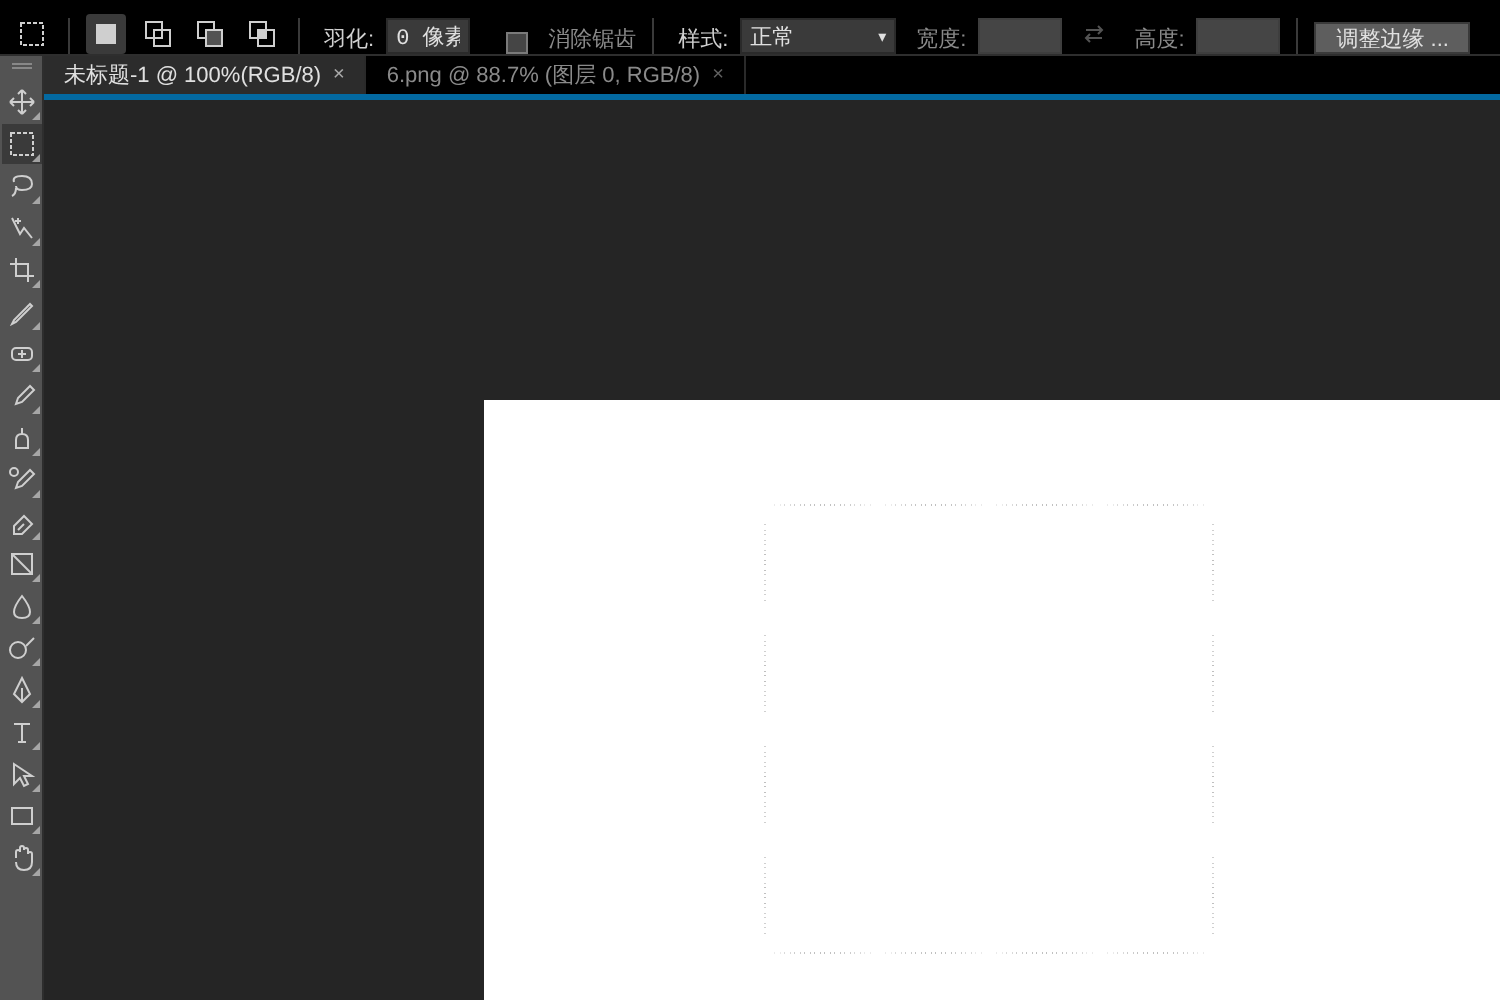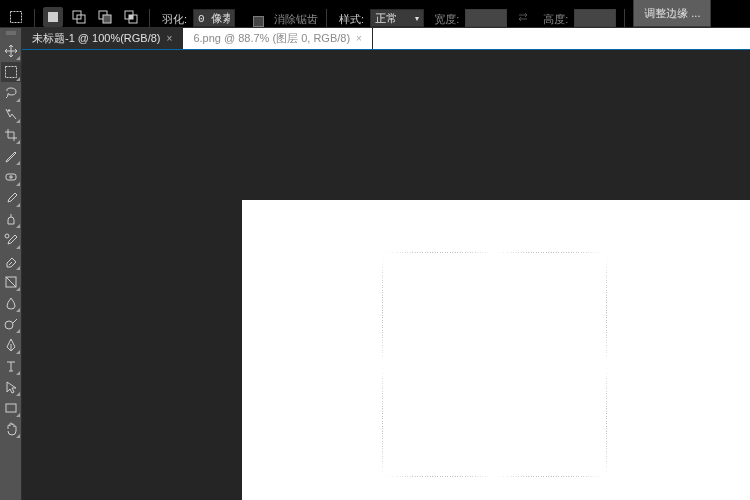--- a/index.html
+++ b/index.html
@@ -45,43 +45,43 @@
     width: 42px;
     padding: 0 4px;
     font-size: 11px;
     font-family: Liberation Mono, monospace;
   }
   .opt-select {
     background: #3a3a3a;
     border: 1px solid #2a2a2a;
     color: #e0e0e0;
     height: 18px;
-    width: 54px;
+    width: 78px;
     font-size: 11px;
     display:flex; align-items:center; justify-content:space-between;
     padding:0 4px;
   }
   .wide-btn {
     background: #5e5e5e;
     border: 1px solid #3a3a3a;
     color: #e0e0e0;
-    height: 28px;
+    height: 16px;
     padding: 0 10px;
     display:flex; align-items:center;
     font-size:11px;
   }
   .chk {
     width:11px;height:11px;border:1px solid #7a7a7a;background:#454545;display:inline-block;
   }
 
   
   .tabs-bar {
     height: 22px;
-    background: #ffffff;
-    border-bottom: 1px solid #0369a1;
+    background: #000000;
+    border-bottom: 3px solid #0369a1;
     display: flex;
     align-items: stretch;
     padding-left: 22px;
   }
   .tab {
     display:flex; align-items:center;
     padding: 0 10px;
     gap:6px;
     font-size: 11px;
     cursor:pointer;

